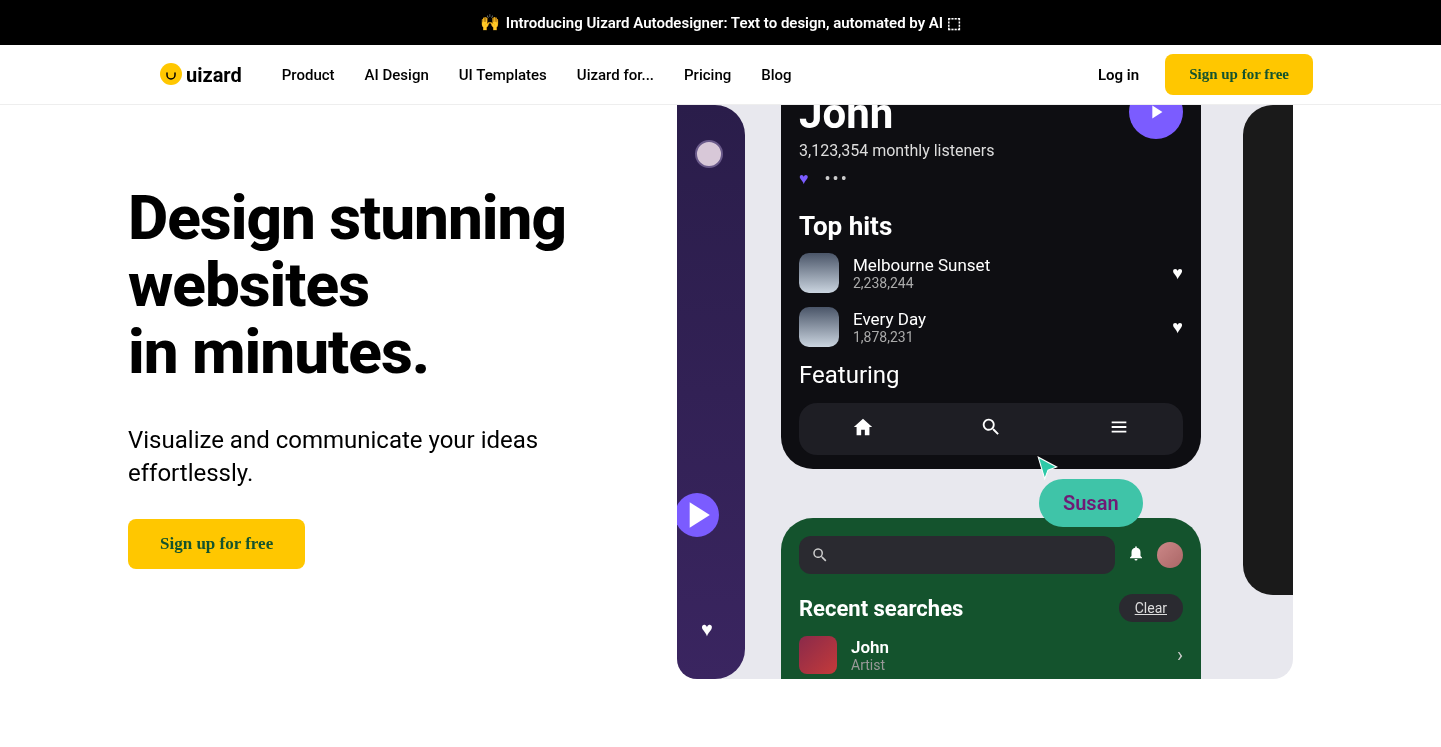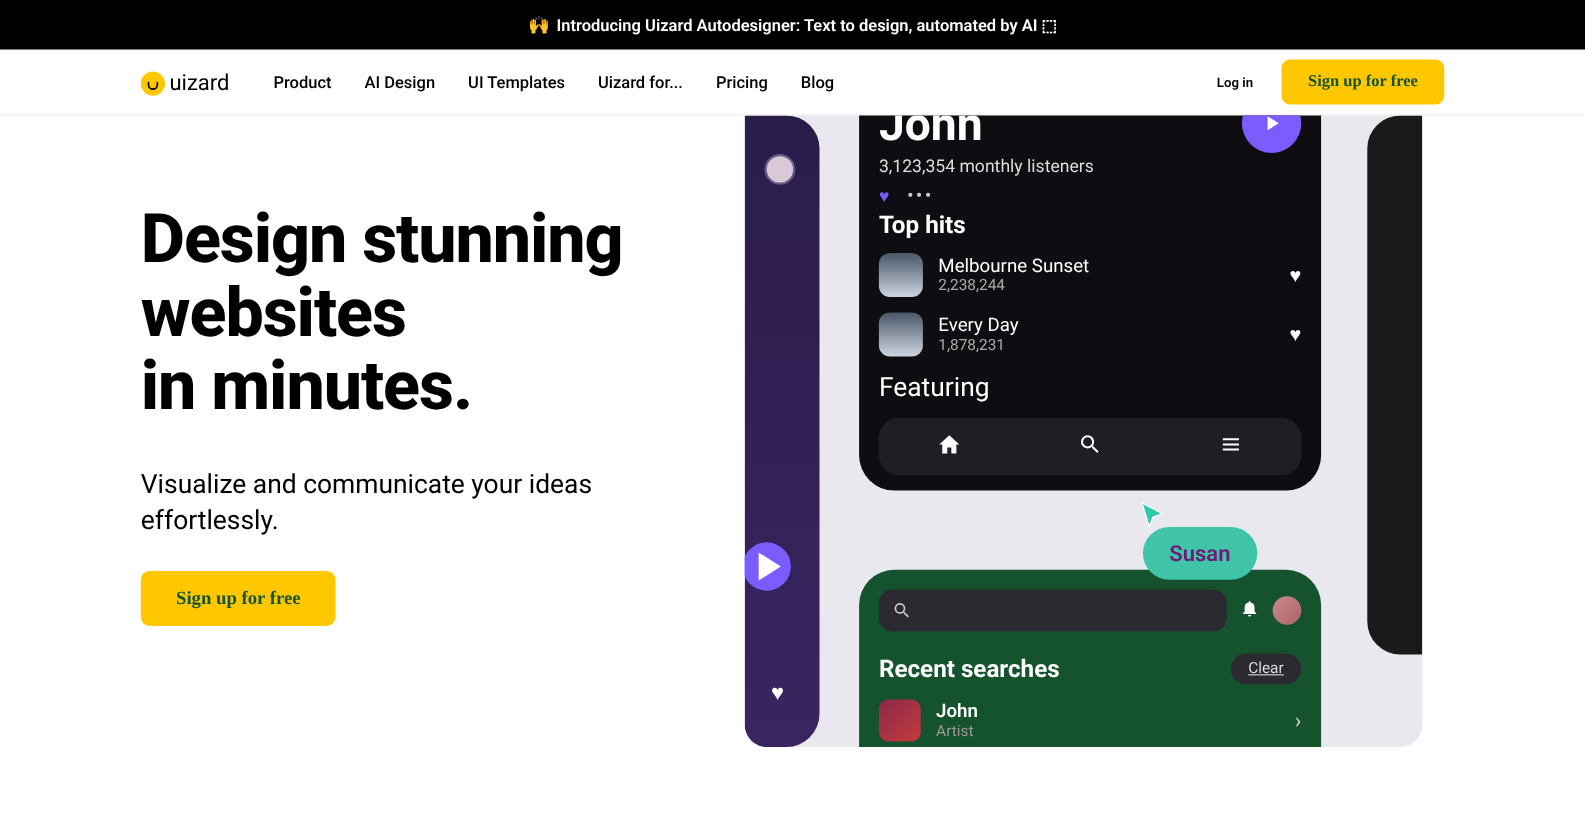--- a/index.html
+++ b/index.html
@@ -4,27 +4,27 @@
 <style>
 * { margin: 0; padding: 0; box-sizing: border-box; }
 body { font-family: -apple-system, BlinkMacSystemFont, 'Segoe UI', Roboto, Helvetica, Arial, sans-serif; background: #fff; color: #000; width: 1441px; overflow-x: hidden; }
 
 
 .announcement { background: #000; color: #fff; height: 45px; display: flex; align-items: center; justify-content: center; font-size: 15px; font-weight: 600; }
 .announcement .emoji { margin-right: 6px; font-size: 16px; }
 
 
 .nav { height: 60px; border-bottom: 1px solid #eee; display: flex; align-items: center; padding: 0 128px; }
-.logo { display: flex; align-items: flex-end; font-weight: 400; font-size: 20px; margin-right: 40px; }
+.logo { display: flex; align-items: flex-start; font-weight: 700; font-size: 20px; margin-right: 40px; margin-left: 32px; }
 .logo-mark { width: 22px; height: 22px; border-radius: 50%; background: #ffc700; display: inline-flex; align-items: center; justify-content: center; margin-right: 4px; }
 .logo-mark svg { width: 12px; height: 12px; }
 .nav-links { display: flex; gap: 30px; }
 .nav-link { font-size: 15px; font-weight: 500; cursor: pointer; }
 .nav-right { margin-left: auto; display: flex; align-items: center; gap: 26px; }
-.login { font-size: 12px; font-weight: 600; cursor: pointer; }
+.login { font-size: 15px; font-weight: 600; cursor: pointer; }
 .btn-yellow { background: #ffc700; border: none; border-radius: 8px; padding: 12px 24px; font-size: 15px; font-weight: 600; cursor: pointer; color: #14532d; font-family: Liberation Serif, serif; }
 
 
 .hero { display: flex; padding-left: 128px; position: relative; height: 574px; }
 .hero-left { width: 540px; padding-top: 80px; }
 .hero h1 { font-size: 62px; font-weight: 800; line-height: 1.08; letter-spacing: -1px; margin-bottom: 38px; }
 .hero-sub { font-size: 24px; line-height: 1.4; margin-bottom: 28px; }
 .hero-sub2 { font-size: 24px; margin-bottom: 44px; }
 .hero .btn-yellow { padding: 15px 32px; font-size: 17px; }
 
@@ -43,21 +43,21 @@
 .phone { position: absolute; left: 104px; top: -30px; width: 420px; background: #0e0e12; border-radius: 32px; padding: 18px 18px 14px 18px; color: #fff; }
 .artist-head { display: flex; align-items: flex-start; }
 .artist-name { font-size: 42px; font-weight: 700; line-height: 1; margin-bottom: 6px; }
 .listeners { font-size: 16px; color: #ddd; margin-bottom: 8px; }
 .icon-row { display: flex; gap: 16px; align-items: center; }
 .heart-purple { color: #7b5cff; font-size: 16px; }
 .dots { color: #ccc; font-size: 18px; letter-spacing: 2px; }
 .play-big { position: absolute; right: 18px; top: 10px; width: 54px; height: 54px; border-radius: 50%; background: #7b5cff; display: flex; align-items: center; justify-content: center; }
 .play-big svg, .play-side svg { fill: #fff; }
 
-.section-title { font-size: 22px; font-weight: 700; margin-top: 4px; margin-bottom: 12px; }
+.section-title { font-size: 26px; font-weight: 700; margin-top: 22px; margin-bottom: 12px; }
 .track { display: flex; align-items: center; gap: 14px; margin-bottom: 14px; }
 .track-art { width: 40px; height: 40px; border-radius: 10px; background: linear-gradient(180deg,#4a5568,#cbd5e0); flex-shrink: 0; }
 .track-info { flex: 1; }
 .track-title { font-size: 17px; }
 .track-plays { font-size: 14px; color: #aaa; }
 .track-heart { color: #fff; font-size: 18px; }
 
 .featuring { font-size: 24px; font-weight: 400; margin-top: 10px; }
 .tabbar { margin-top: 14px; background: #1e1e24; border-radius: 18px; height: 52px; display: flex; align-items: center; justify-content: space-around; }
 .tabbar svg { fill: #fff; width: 22px; height: 22px; }

